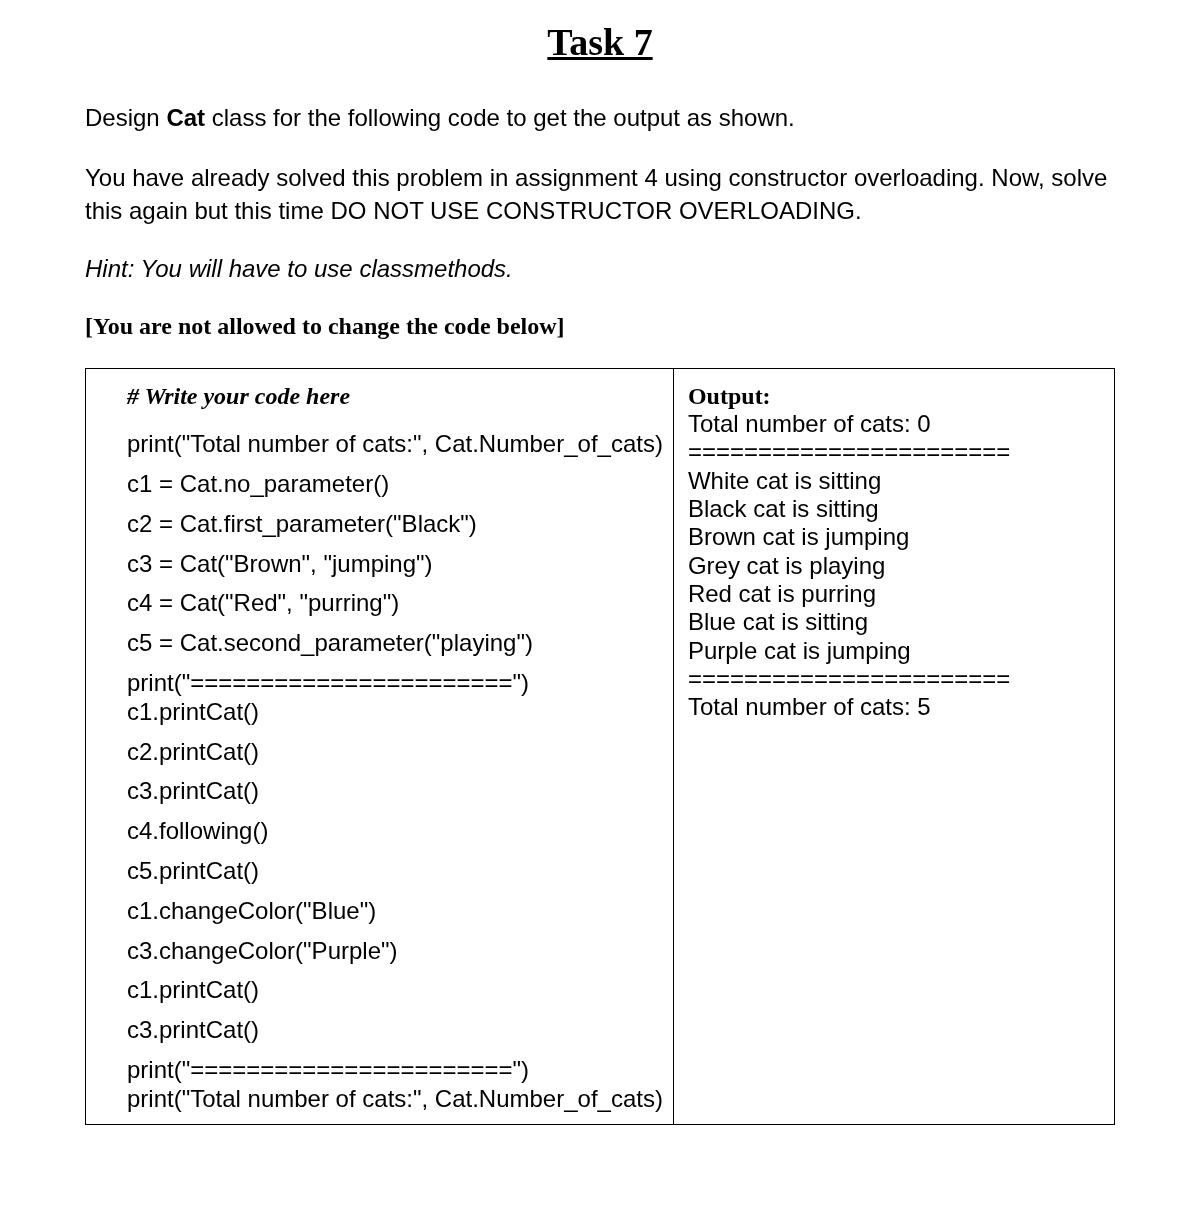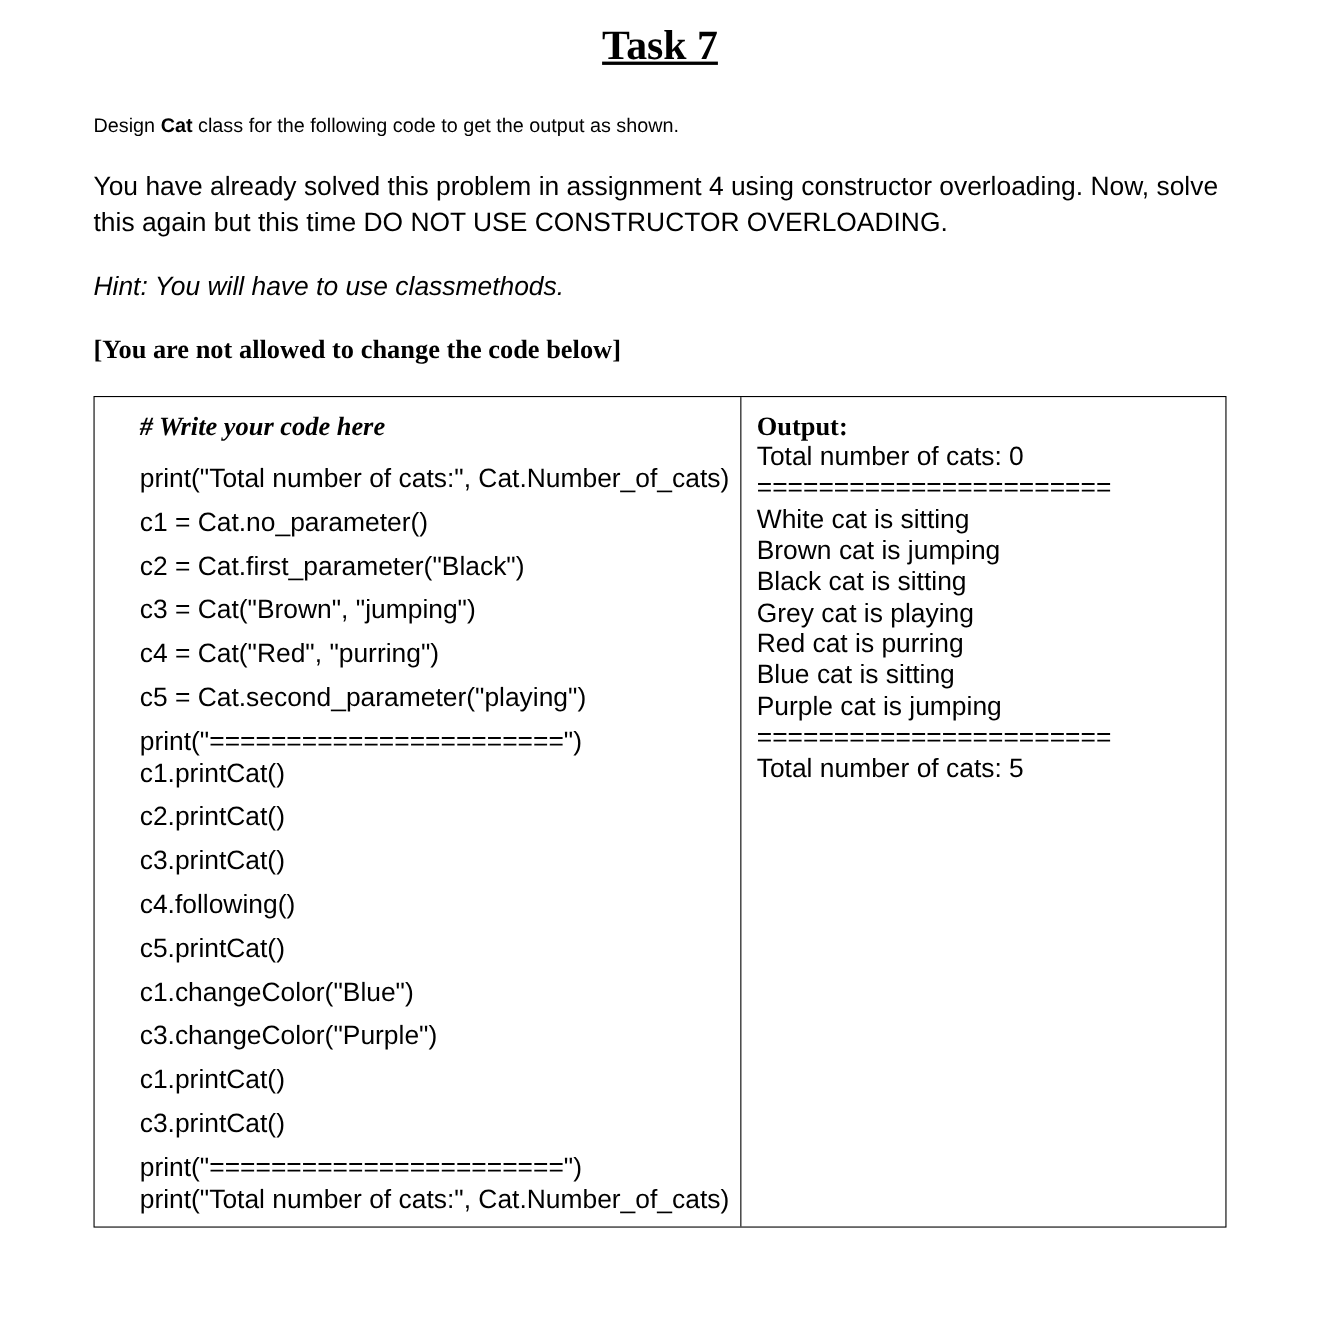--- a/index.html
+++ b/index.html
@@ -16,21 +16,21 @@
     }
     .task-title {
       text-align: center;
       font-size: 38px;
       font-weight: bold;
       text-decoration: underline;
       margin-bottom: 38px;
       font-family: "Times New Roman", Times, serif;
     }
     .intro-line {
-      font-size: 18px;
+      font-size: 24px;
       margin-bottom: 28px;
       line-height: 1.35;
     }
     .intro-line .bolded {
       font-weight: bold;
     }
     .para-block {
       font-size: 24px;
       line-height: 1.35;
       margin-bottom: 28px;
@@ -126,22 +126,22 @@
     <div class="code-line">c1.printCat()</div>
     <div class="code-line">c3.printCat()</div>
     <div class="code-line tight-group">print("=======================")</div>
     <div class="code-line tight-bottom">print("Total number of cats:", Cat.Number_of_cats)</div>
   </div>
   <div class="output-col">
     <div class="output-header">Output:</div>
     <div class="output-line">Total number of cats: 0</div>
     <div class="output-line">=======================</div>
     <div class="output-line">White cat is sitting</div>
+    <div class="output-line">Black cat is sitting</div>
     <div class="output-line">Brown cat is jumping</div>
-    <div class="output-line">Black cat is sitting</div>
     <div class="output-line">Grey cat is playing</div>
     <div class="output-line">Red cat is purring</div>
     <div class="output-line">Blue cat is sitting</div>
     <div class="output-line">Purple cat is jumping</div>
     <div class="output-line">=======================</div>
     <div class="output-line">Total number of cats: 5</div>
   </div>
 </div>
 
 </body></html>

